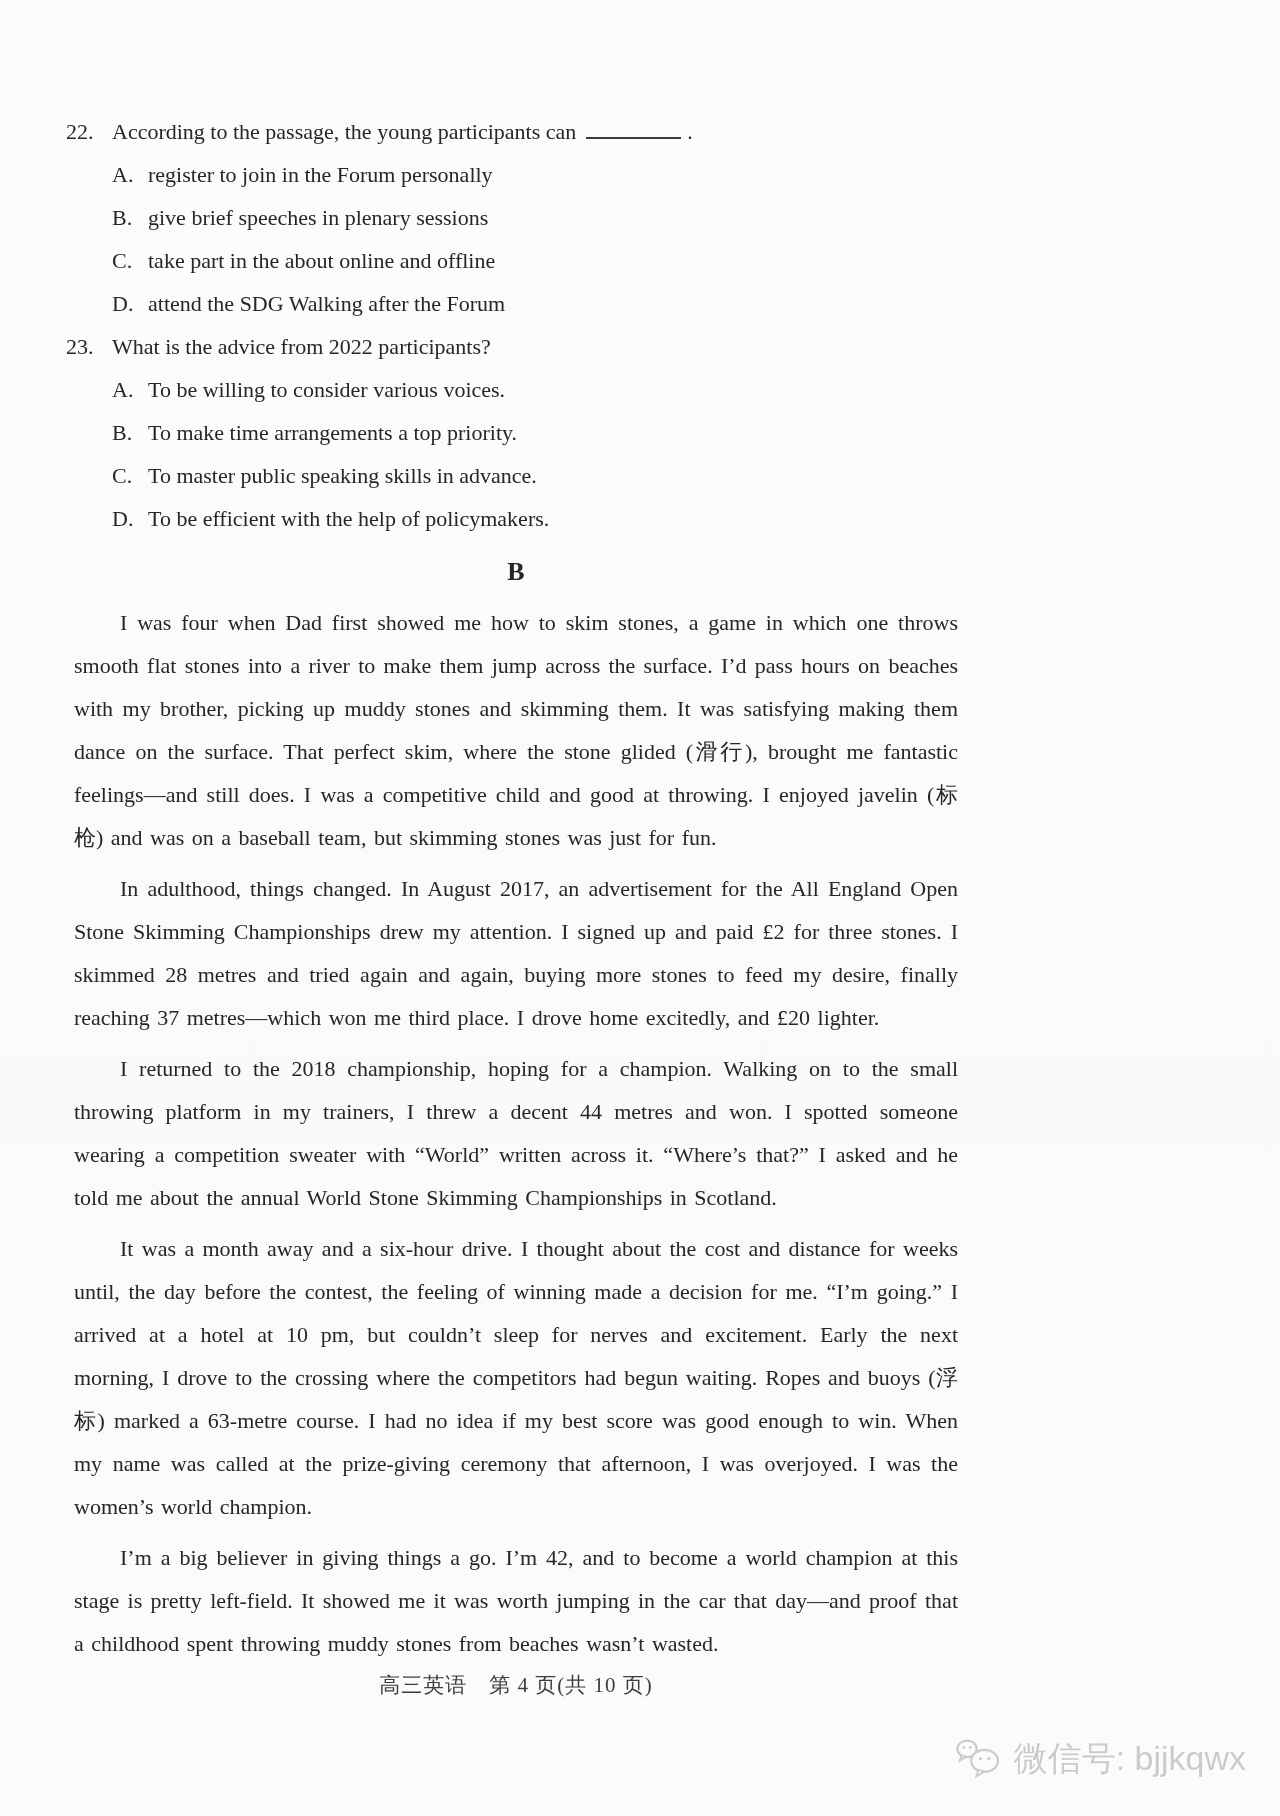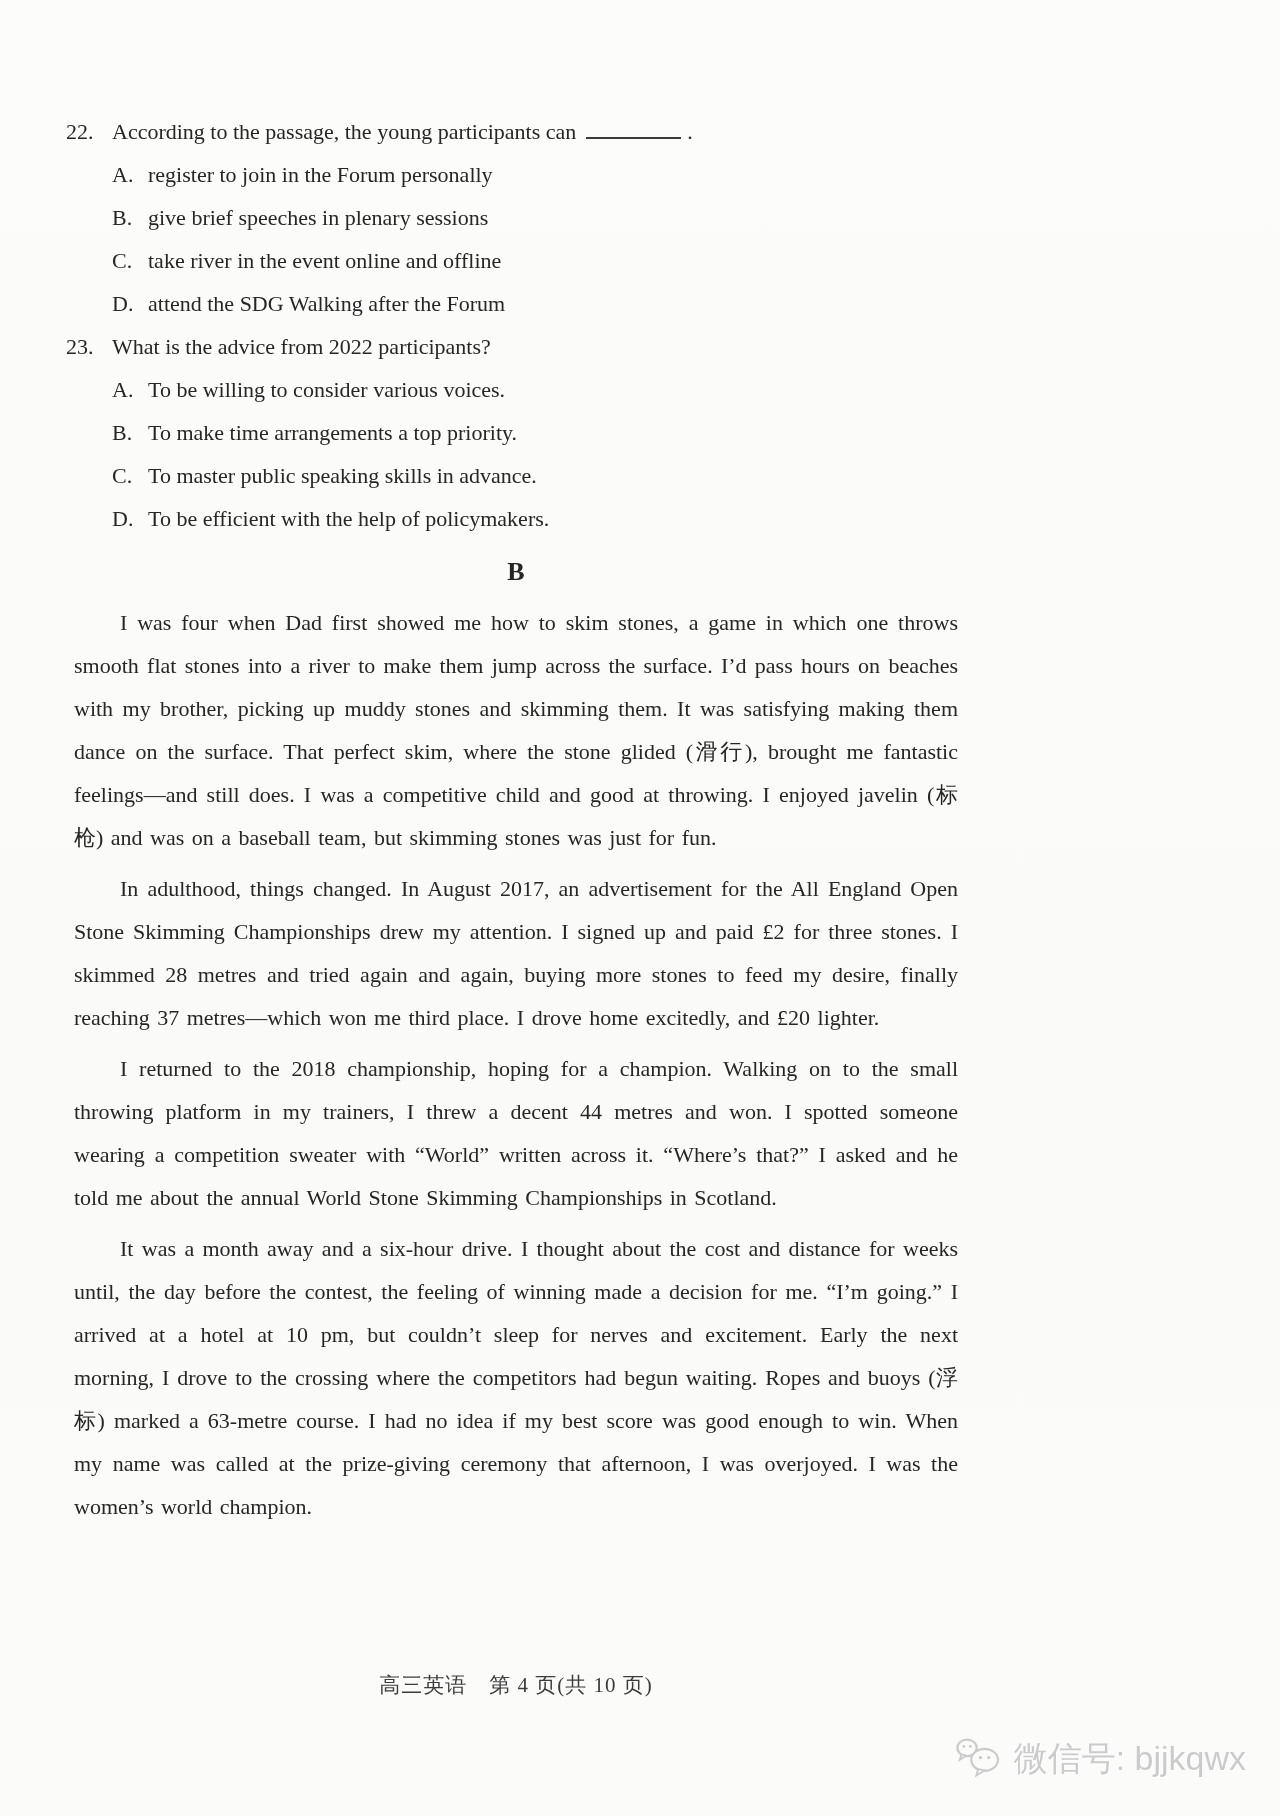--- a/index.html
+++ b/index.html
@@ -41,21 +41,21 @@
   
   .footer{
     position:absolute;left:66px;top:1655px;width:900px;
     text-align:center;font-size:21px;color:#3c3c3c;
     letter-spacing:1px;
     margin-top:16px;
   }
   
   .watermark{
     position:absolute;right:34px;top:1736px;
-    display:flex;align-items:flex-start;gap:10px;
+    display:flex;align-items:center;gap:10px;
     color:#cbcbcb;
     font-family:"Liberation Sans","DejaVu Sans",sans-serif;
     font-size:34px;
     text-shadow:1px 1px 0 #ffffff;
     user-select:none;
   }
   .wm-icon{width:48px;height:44px;flex:0 0 auto;}
 </style>
 </head>
 <body>
@@ -72,21 +72,21 @@
       <div class="option">
         <span class="opt-label">A.</span>
         <span>register to join in the Forum personally</span>
       </div>
       <div class="option">
         <span class="opt-label">B.</span>
         <span>give brief speeches in plenary sessions</span>
       </div>
       <div class="option">
         <span class="opt-label">C.</span>
-        <span>take river in the event online and offline</span>
+        <span>take part in the about online and offline</span>
       </div>
       <div class="option">
         <span class="opt-label">D.</span>
         <span>attend the SDG Walking after the Forum</span>
       </div>
     </div>
 
     <div>
       <div class="q-stem">
         <span class="q-num">23.</span>
@@ -110,20 +110,21 @@
       </div>
     </div>
 
     <h2 class="section-heading">B</h2>
 
     <div class="passage">
       <p>I was four when Dad first showed me how to skim stones, a game in which one throws smooth flat stones into a river to make them jump across the surface. I’d pass hours on beaches with my brother, picking up muddy stones and skimming them. It was satisfying making them dance on the surface. That perfect skim, where the stone glided (滑行), brought me fantastic feelings—and still does. I was a competitive child and good at throwing. I enjoyed javelin (标枪) and was on a baseball team, but skimming stones was just for fun.</p>
       <p>In adulthood, things changed. In August 2017, an advertisement for the All England Open Stone Skimming Championships drew my attention. I signed up and paid £2 for three stones. I skimmed 28 metres and tried again and again, buying more stones to feed my desire, finally reaching 37 metres—which won me third place. I drove home excitedly, and £20 lighter.</p>
       <p>I returned to the 2018 championship, hoping for a champion. Walking on to the small throwing platform in my trainers, I threw a decent 44 metres and won. I spotted someone wearing a competition sweater with “World” written across it. “Where’s that?” I asked and he told me about the annual World Stone Skimming Championships in Scotland.</p>
       <p>It was a month away and a six-hour drive. I thought about the cost and distance for weeks until, the day before the contest, the feeling of winning made a decision for me. “I’m going.” I arrived at a hotel at 10 pm, but couldn’t sleep for nerves and excitement. Early the next morning, I drove to the crossing where the competitors had begun waiting. Ropes and buoys (浮标) marked a 63-metre course. I had no idea if my best score was good enough to win. When my name was called at the prize-giving ceremony that afternoon, I was overjoyed. I was the women’s world champion.</p>
+      <p>I’m a big believer in giving things a go. I’m 42, and to become a world champion at this stage is pretty left-field. It showed me it was worth jumping in the car that day—and proof that a childhood spent throwing muddy stones from beaches wasn’t wasted.</p>
     </div>
 
   </div>
 
   <div class="footer">高三英语　第 4 页(共 10 页)</div>
 
   <div class="watermark">
     <svg class="wm-icon" viewBox="0 0 52 46" fill="none" xmlns="http://www.w3.org/2000/svg">
 
       <ellipse cx="12" cy="12" rx="10.5" ry="9" stroke="#cbcbcb" stroke-width="2.4" fill="#fbfbfa"></ellipse>

